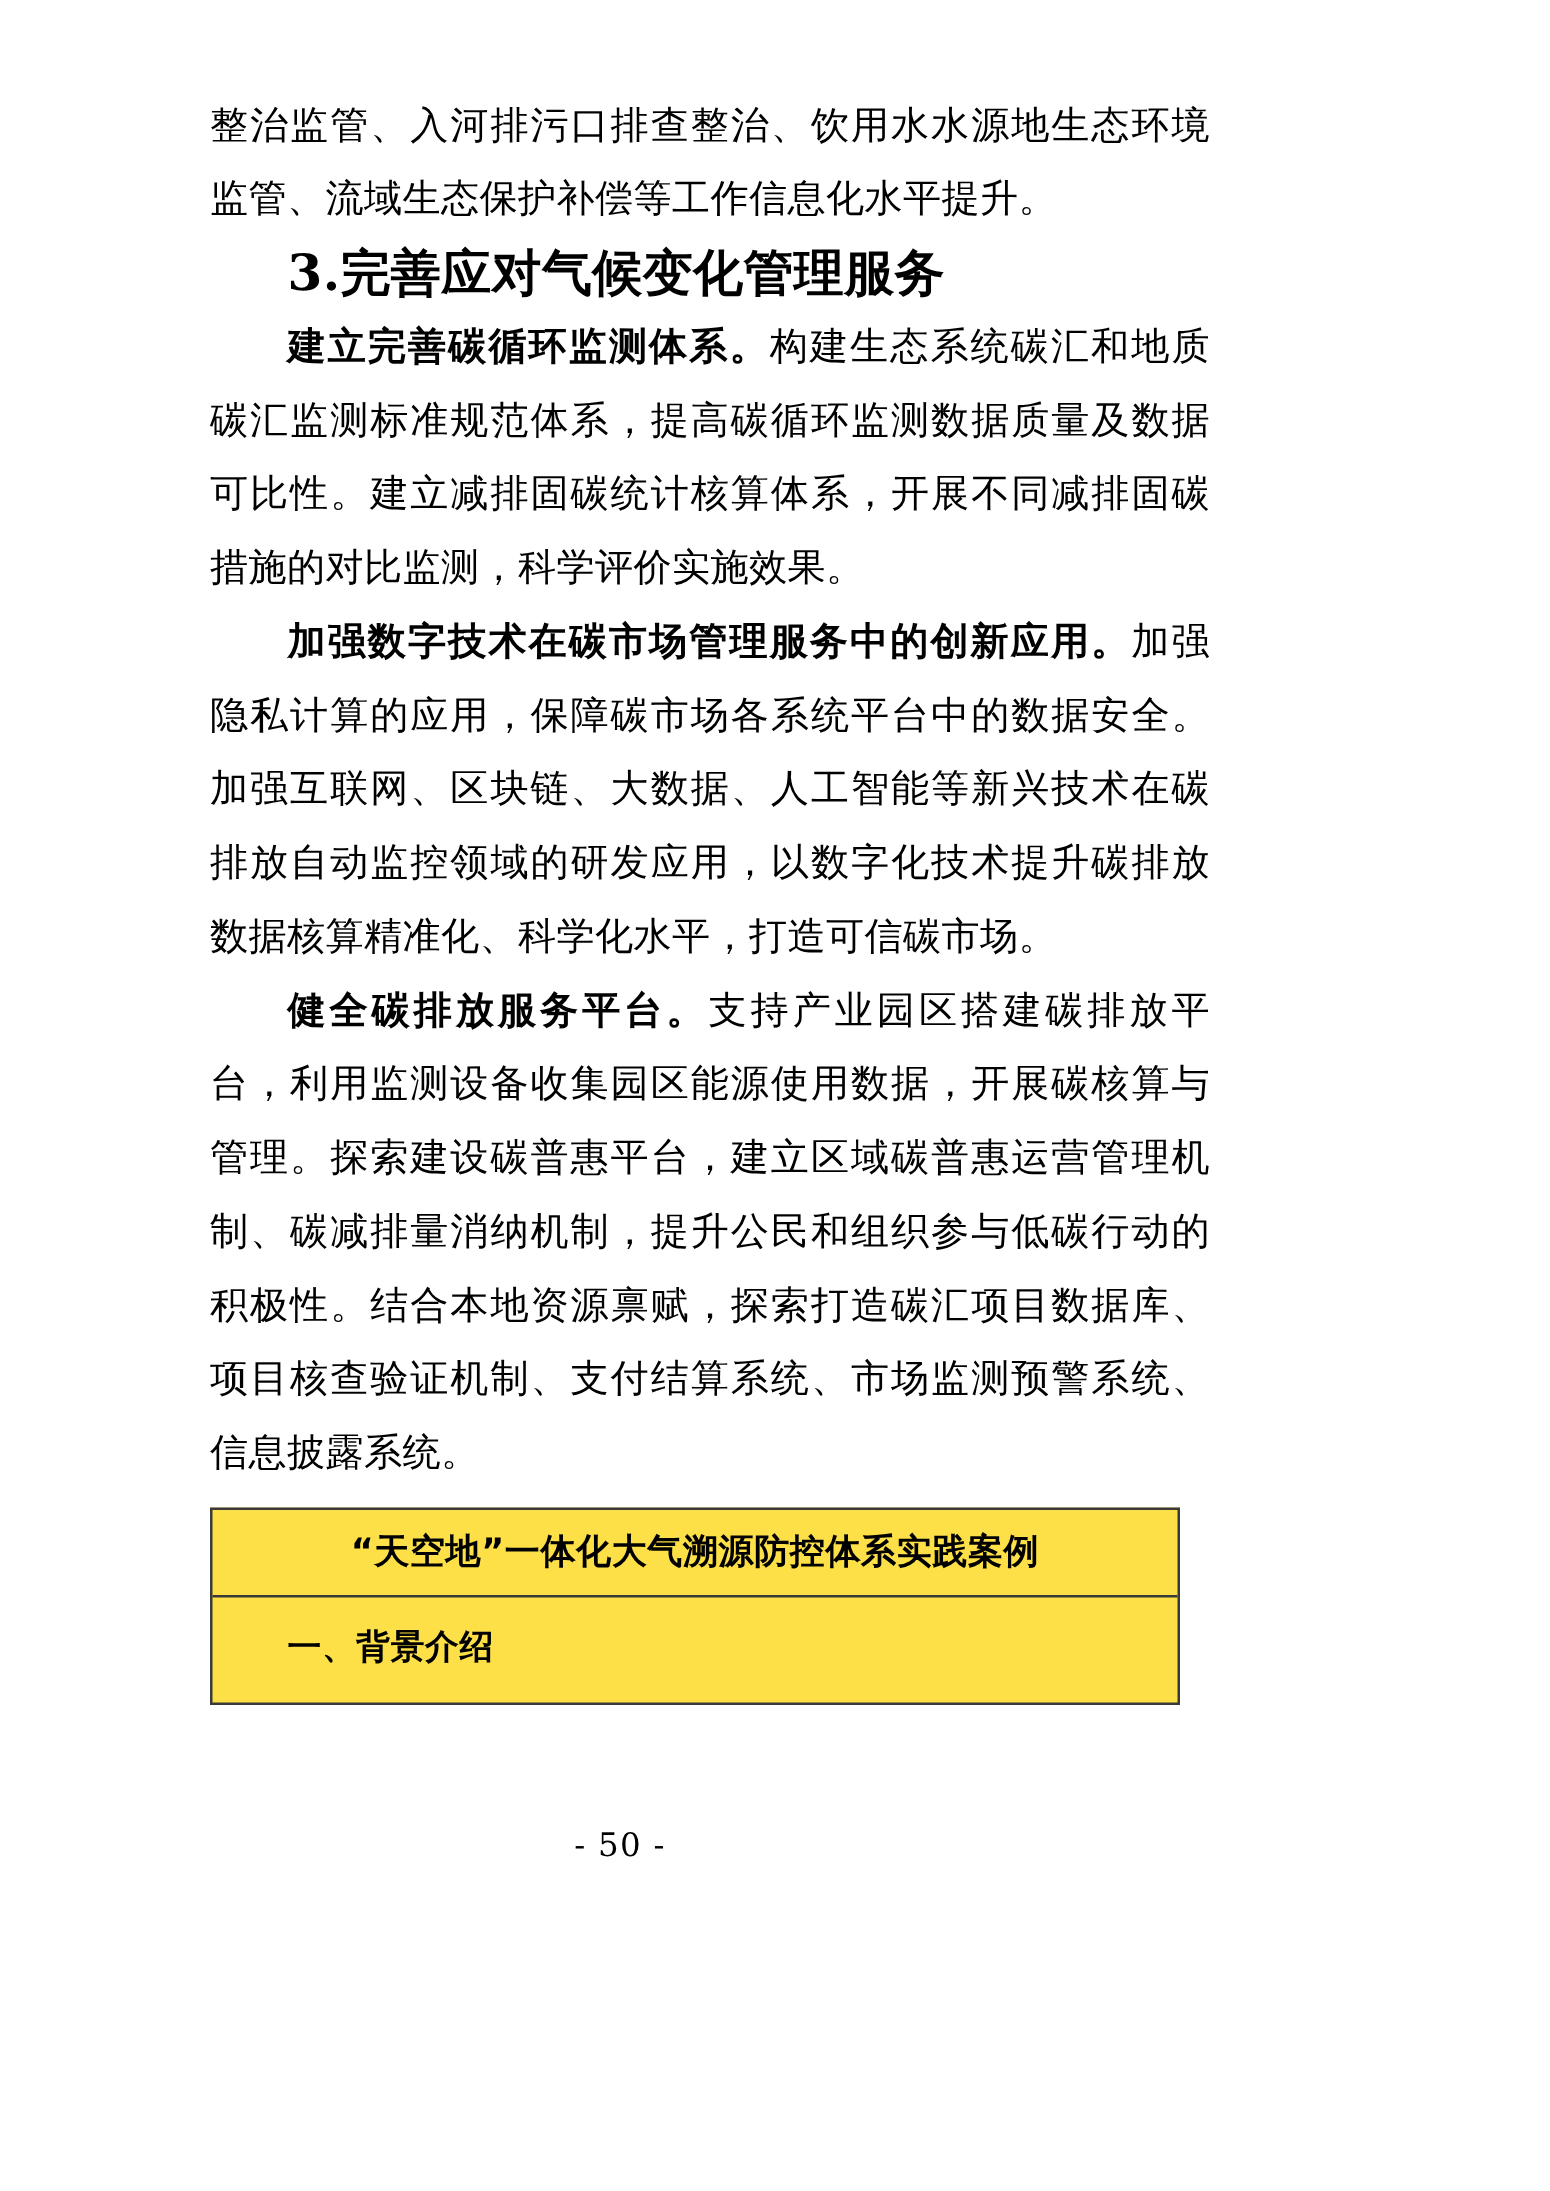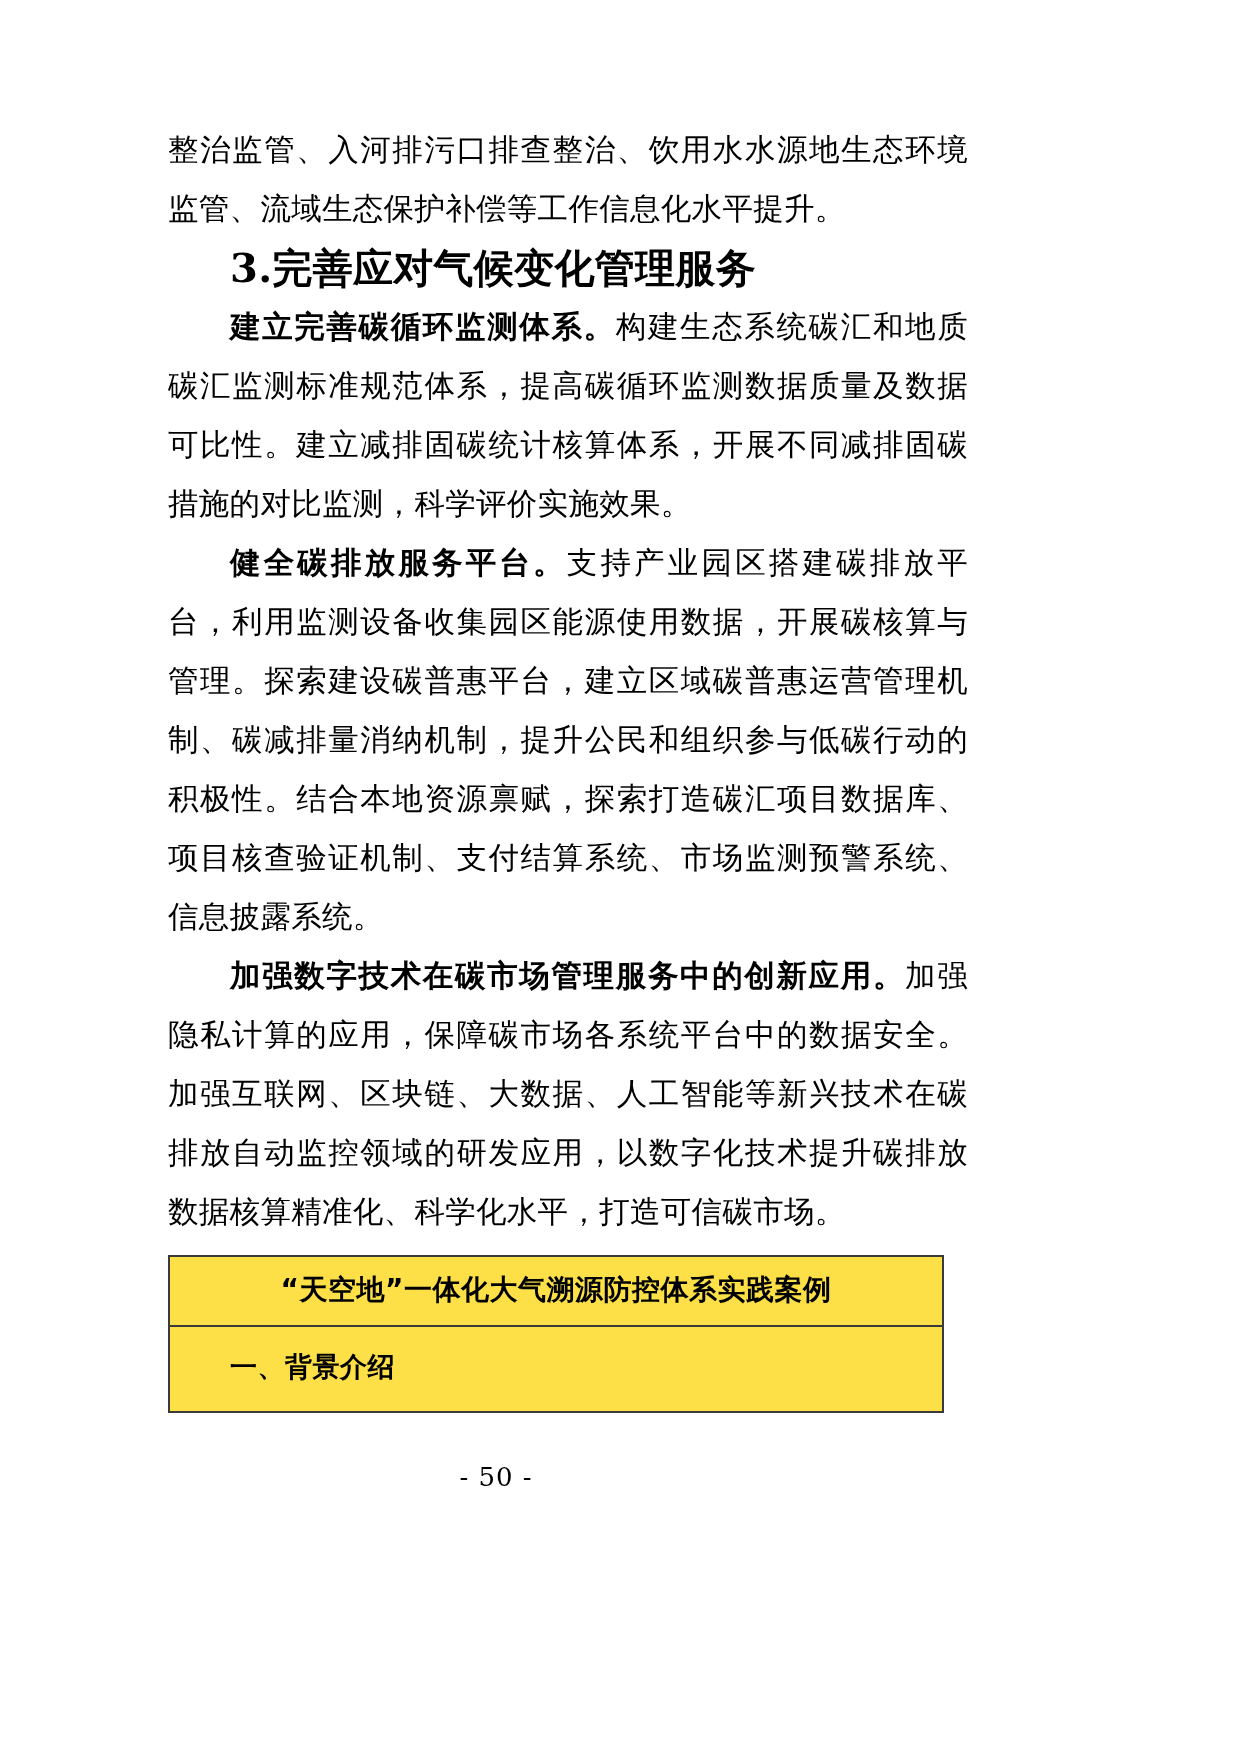--- a/index.html
+++ b/index.html
@@ -14,21 +14,21 @@
     color: #000000;
     position: relative;
     overflow: hidden;
   }
   .page {
     position: absolute;
     left: 0; top: 0;
     width: 1240px;
     height: 1243px;
     box-sizing: border-box;
-    padding: 120px 168px 0 168px;
+    padding: 71px 168px 0 168px;
   }
   .content {
     width: 800px;
   }
 
   
   .para {
     font-size: 30.5px;
     line-height: 59px;
     letter-spacing: 0.3px;
@@ -127,25 +127,25 @@
 
     <p class="heading3">
       <span class="num">3.</span><span>完善应对气候变化管理服务</span>
     </p>
 
     <p class="para indent">
       <span class="lead">建立完善碳循环监测体系。</span><span>构建生态系统碳汇和地质碳汇监测标准规范体系，提高碳循环监测数据质量及数据可比性。建立减排固碳统计核算体系，开展不同减排固碳措施的对比监测，科学评价实施效果。</span>
     </p>
 
     <p class="para indent">
-      <span class="lead">健全碳排放服务平台。</span><span>支持产业园区搭建碳排放平台，利用监测设备收集园区能源使用数据，开展碳核算与管理。探索建设碳普惠平台，建立区域碳普惠运营管理机制、碳减排量消纳机制，提升公民和组织参与低碳行动的积极性。结合本地资源禀赋，探索打造碳汇项目数据库、项目核查验证机制、支付结算系统、市场监测预警系统、信息披露系统。</span>
+      <span class="lead">加强数字技术在碳市场管理服务中的创新应用。</span><span>加强隐私计算的应用，保障碳市场各系统平台中的数据安全。加强互联网、区块链、大数据、人工智能等新兴技术在碳排放自动监控领域的研发应用，以数字化技术提升碳排放数据核算精准化、科学化水平，打造可信碳市场。</span>
     </p>
 
     <p class="para indent">
-      <span class="lead">加强数字技术在碳市场管理服务中的创新应用。</span><span>加强隐私计算的应用，保障碳市场各系统平台中的数据安全。加强互联网、区块链、大数据、人工智能等新兴技术在碳排放自动监控领域的研发应用，以数字化技术提升碳排放数据核算精准化、科学化水平，打造可信碳市场。</span>
+      <span class="lead">健全碳排放服务平台。</span><span>支持产业园区搭建碳排放平台，利用监测设备收集园区能源使用数据，开展碳核算与管理。探索建设碳普惠平台，建立区域碳普惠运营管理机制、碳减排量消纳机制，提升公民和组织参与低碳行动的积极性。结合本地资源禀赋，探索打造碳汇项目数据库、项目核查验证机制、支付结算系统、市场监测预警系统、信息披露系统。</span>
     </p>
 
     <div class="case-box">
       <div class="case-title-row">
         <span class="case-title">“天空地”一体化大气溯源防控体系实践案例</span>
       </div>
       <div class="case-body">
         <p class="case-sub">一、背景介绍</p>
       </div>
     </div>

